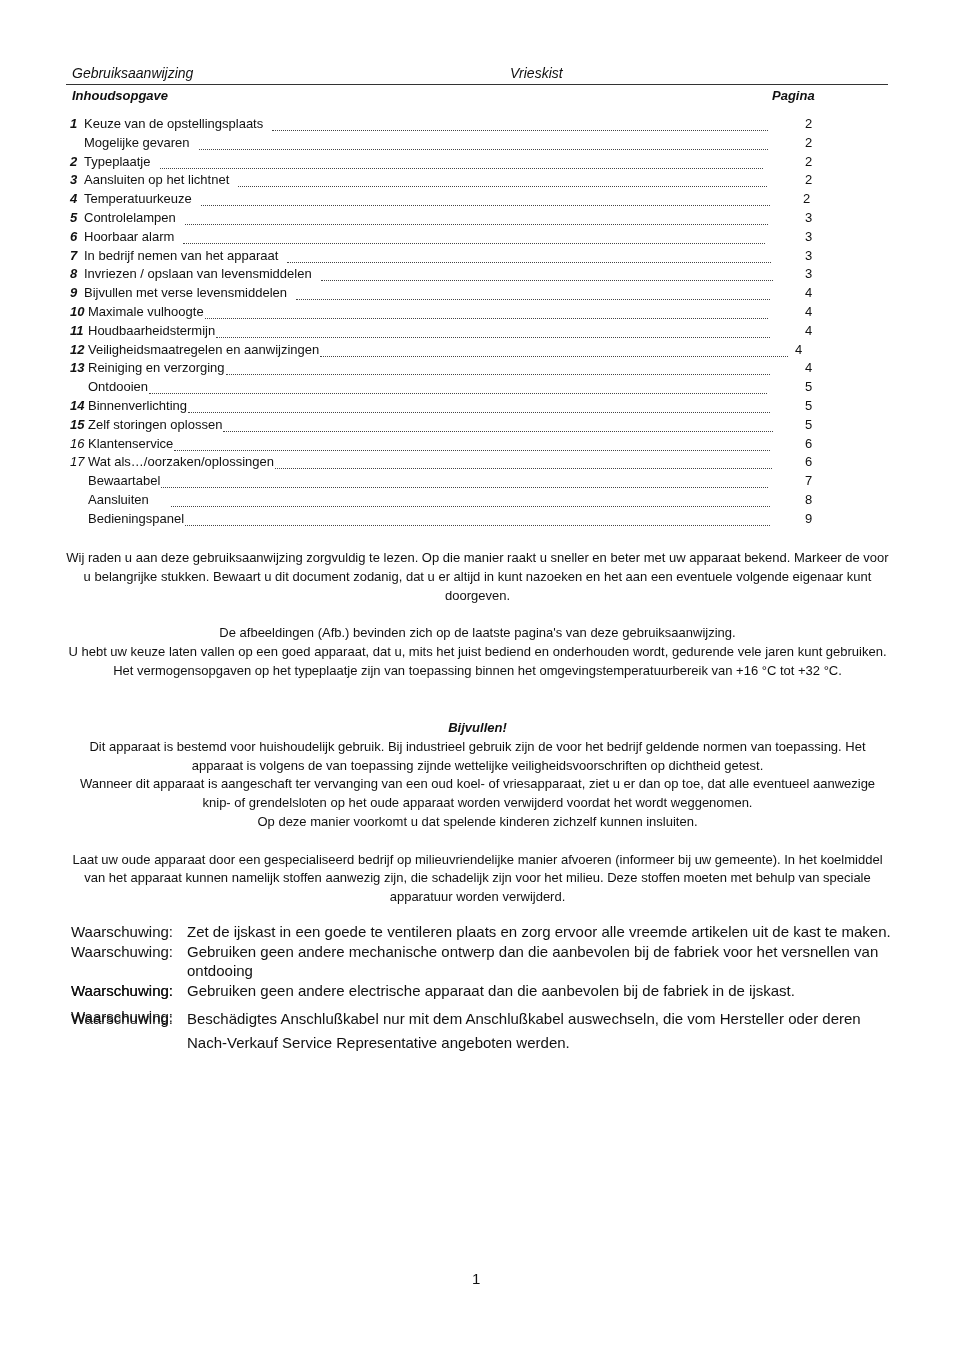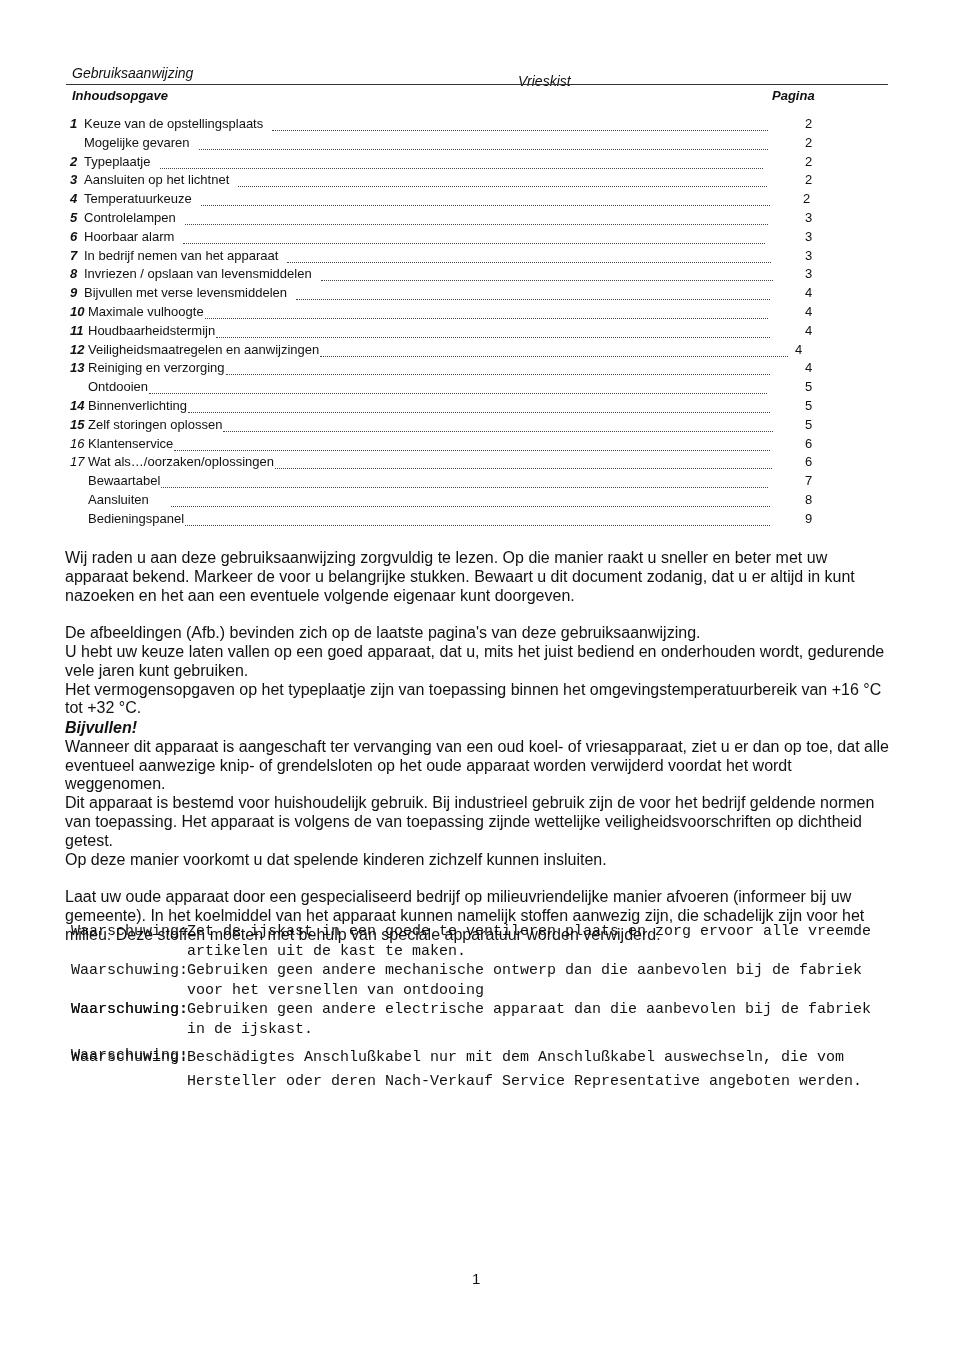--- a/index.html
+++ b/index.html
@@ -5,21 +5,21 @@
     html, body { margin: 0; padding: 0; background: #ffffff; }
     body {
       width: 954px; height: 1350px; position: relative; overflow: hidden;
       font-family: "Liberation Sans", sans-serif; color: #111111;
     }
     .header-row {
       position: absolute; left: 72px; top: 65px; width: 816px; height: 20px;
       font-style: italic; font-size: 14px; text-align: right;
     }
     .header-left { position: absolute; left: 0; top: 0; }
-    .header-center { position: absolute; left: 438px; top: 8px; margin-left: 8px; }
+    .header-center { position: absolute; left: 438px; top: 0; }
     .header-rule {
       position: absolute; left: 66px; top: 84px; width: 822px; height: 0;
       border-top: 1.5px solid #333;
     }
     .toc-heading-row {
       position: absolute; left: 72px; top: 88px; width: 760px;
       font-style: italic; font-weight: bold; font-size: 13px;
     }
     .toc-heading-row .right { position: absolute; left: 700px; top: 0; }
     .toc {
@@ -33,27 +33,27 @@
     .toc-num.plain { font-weight: normal; }
     .toc-label { position: absolute; left: 14px; }
     .toc-label.twodigit { left: 18px; }
     .toc-dots {
       position: absolute; height: 10px; top: 5px;
       border-bottom: 1.5px dotted #444;
     }
     .toc-page { position: absolute; left: 735px; text-align: left; }
     .body-text {
       position: absolute; left: 65px; width: 825px;
-      font-size: 16px; line-height: 18.8px;
+      font-size: 13px; line-height: 18.8px; text-align: center;
     }
     .body-text p { margin: 0; }
     .bold-italic { font-weight: bold; font-style: italic; }
     .warnings {
       position: absolute; left: 71px; top: 922px; width: 820px;
-      font-size: 15px; line-height: 19.5px; font-family: Liberation Mono, monospace;
+      font-size: 15px; line-height: 19.5px;
     }
     .warn { position: relative; padding-left: 116px; }
     .warn .lbl { position: absolute; left: 0; top: 0; }
     .page-number {
       position: absolute; left: 472px; top: 1270px; font-size: 15px;
     }
   </style>
 </head>
 <body>
 
@@ -206,22 +206,22 @@
 <div class="body-text" style="top:549px;">
   <p>Wij raden u aan deze gebruiksaanwijzing zorgvuldig te lezen. Op die manier raakt u sneller en beter met uw apparaat bekend. Markeer de voor u belangrijke stukken. Bewaart u dit document zodanig, dat u er altijd in kunt nazoeken en het aan een eventuele volgende eigenaar kunt doorgeven.</p>
   <p style="height:18.8px;"></p>
   <p>De afbeeldingen (Afb.) bevinden zich op de laatste pagina's van deze gebruiksaanwijzing.</p>
   <p>U hebt uw keuze laten vallen op een goed apparaat, dat u, mits het juist bediend en onderhouden wordt, gedurende vele jaren kunt gebruiken.</p>
   <p>Het vermogensopgaven op het typeplaatje zijn van toepassing binnen het omgevingstemperatuurbereik van +16 °C tot +32 °C.</p>
 </div>
 
 <div class="body-text" style="top:719px;">
   <p class="bold-italic">Bijvullen!</p>
+  <p>Dit apparaat is bestemd voor huishoudelijk gebruik. Bij industrieel gebruik zijn de voor het bedrijf geldende normen van toepassing. Het apparaat is volgens de van toepassing zijnde wettelijke veiligheidsvoorschriften op dichtheid getest.</p>
   <p>Wanneer dit apparaat is aangeschaft ter vervanging van een oud koel- of vriesapparaat, ziet u er dan op toe, dat alle eventueel aanwezige knip- of grendelsloten op het oude apparaat worden verwijderd voordat het wordt weggenomen.</p>
-  <p>Dit apparaat is bestemd voor huishoudelijk gebruik. Bij industrieel gebruik zijn de voor het bedrijf geldende normen van toepassing. Het apparaat is volgens de van toepassing zijnde wettelijke veiligheidsvoorschriften op dichtheid getest.</p>
   <p>Op deze manier voorkomt u dat spelende kinderen zichzelf kunnen insluiten.</p>
   <p style="height:18.8px;"></p>
   <p>Laat uw oude apparaat door een gespecialiseerd bedrijf op milieuvriendelijke manier afvoeren (informeer bij uw gemeente). In het koelmiddel van het apparaat kunnen namelijk stoffen aanwezig zijn, die schadelijk zijn voor het milieu. Deze stoffen moeten met behulp van speciale apparatuur worden verwijderd.</p>
 </div>
 
 <div class="warnings" id="warnings">
     <div class="warn"><span class="lbl">Waarschuwing:</span><span>Zet de ijskast in een goede te ventileren plaats en zorg ervoor alle vreemde artikelen uit de kast te maken.</span></div>
     <div class="warn"><span class="lbl">Waarschuwing:</span><span>Gebruiken geen andere mechanische ontwerp dan die aanbevolen bij de fabriek voor het versnellen van ontdooing</span></div>
     <div class="warn"><span class="lbl">Waarschuwing:</span></div>
     <div class="warn"><span class="lbl">Waarschuwing:</span><span>Gebruiken geen andere electrische apparaat dan die aanbevolen bij de fabriek in de ijskast.</span></div>

